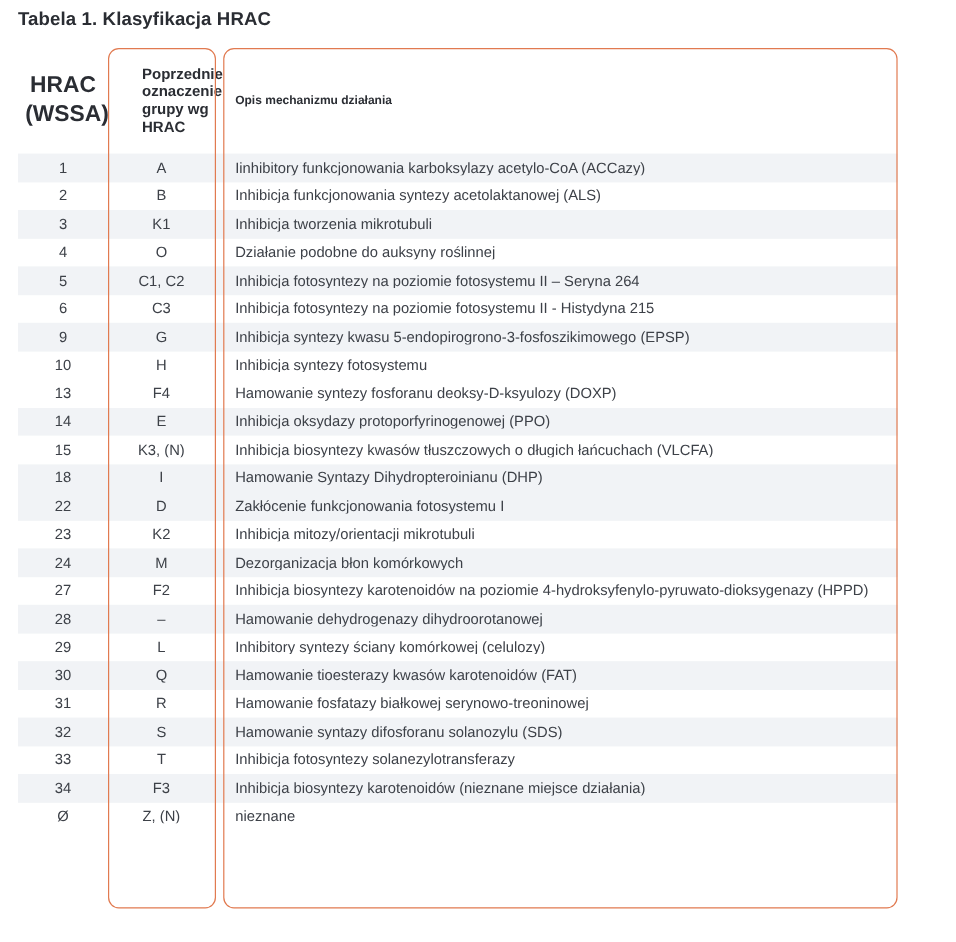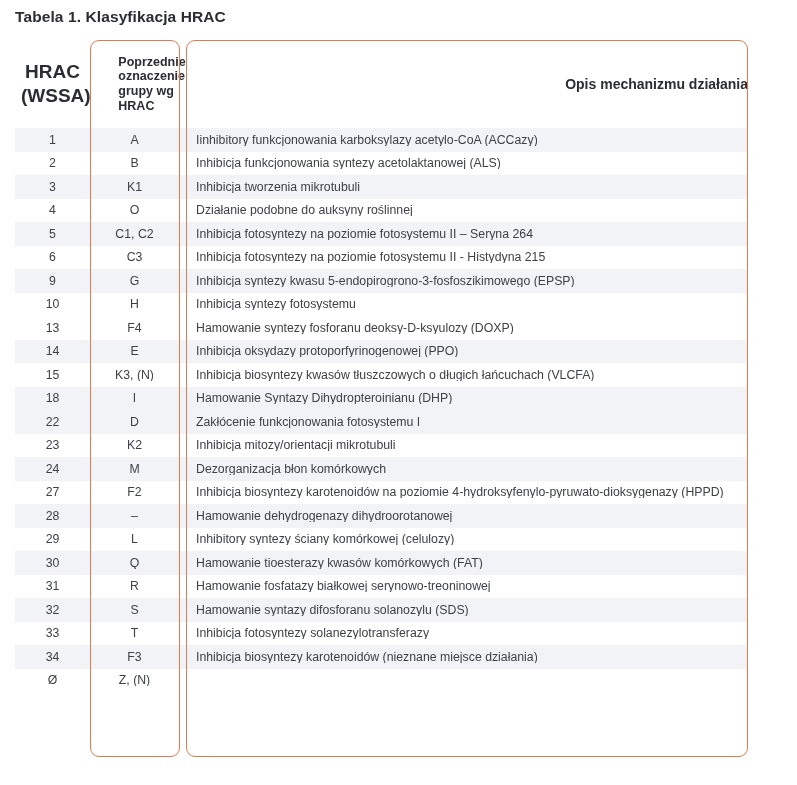--- a/index.html
+++ b/index.html
@@ -57,23 +57,22 @@
   }
   .hcell.c2{
     font-size:12.5px;
     text-align:left;
     line-height:1.18;
     max-width:82px;
     justify-self:center;
     margin-left:29px;
   }
   .hcell.c3{
-    font-size:14px;
+    font-size:10px;
     padding-left:11px;
-    text-align:right;
   }
   .tbody{display:block;}
   .row{
     height:23.5px;
     display:grid;
     grid-template-columns:75px 95px 1fr;
     align-items:center;
   }
   .row.striped{background:var(--stripe);}
   .cell{
@@ -211,21 +210,21 @@
 
   <div class="row">
     <div class="cell c1">29</div>
     <div class="cell c2">L</div>
     <div class="cell c3">Inhibitory syntezy ściany komórkowej (celulozy)</div>
   </div>
 
   <div class="row striped">
     <div class="cell c1">30</div>
     <div class="cell c2">Q</div>
-    <div class="cell c3">Hamowanie tioesterazy kwasów komórkowych (FAT)</div>
+    <div class="cell c3">Hamowanie tioesterazy kwasów karotenoidów (FAT)</div>
   </div>
 
   <div class="row">
     <div class="cell c1">31</div>
     <div class="cell c2">R</div>
     <div class="cell c3">Hamowanie fosfatazy białkowej serynowo-treoninowej</div>
   </div>
 
   <div class="row striped">
     <div class="cell c1">32</div>
@@ -241,17 +240,18 @@
 
   <div class="row striped">
     <div class="cell c1">34</div>
     <div class="cell c2">F3</div>
     <div class="cell c3">Inhibicja biosyntezy karotenoidów (nieznane miejsce działania)</div>
   </div>
 
   <div class="row">
     <div class="cell c1">Ø</div>
     <div class="cell c2">Z, (N)</div>
+    <div class="cell c3">nieznane</div>
   </div>
 </div>
 
   </div>
 </div>
 
 </body></html>

